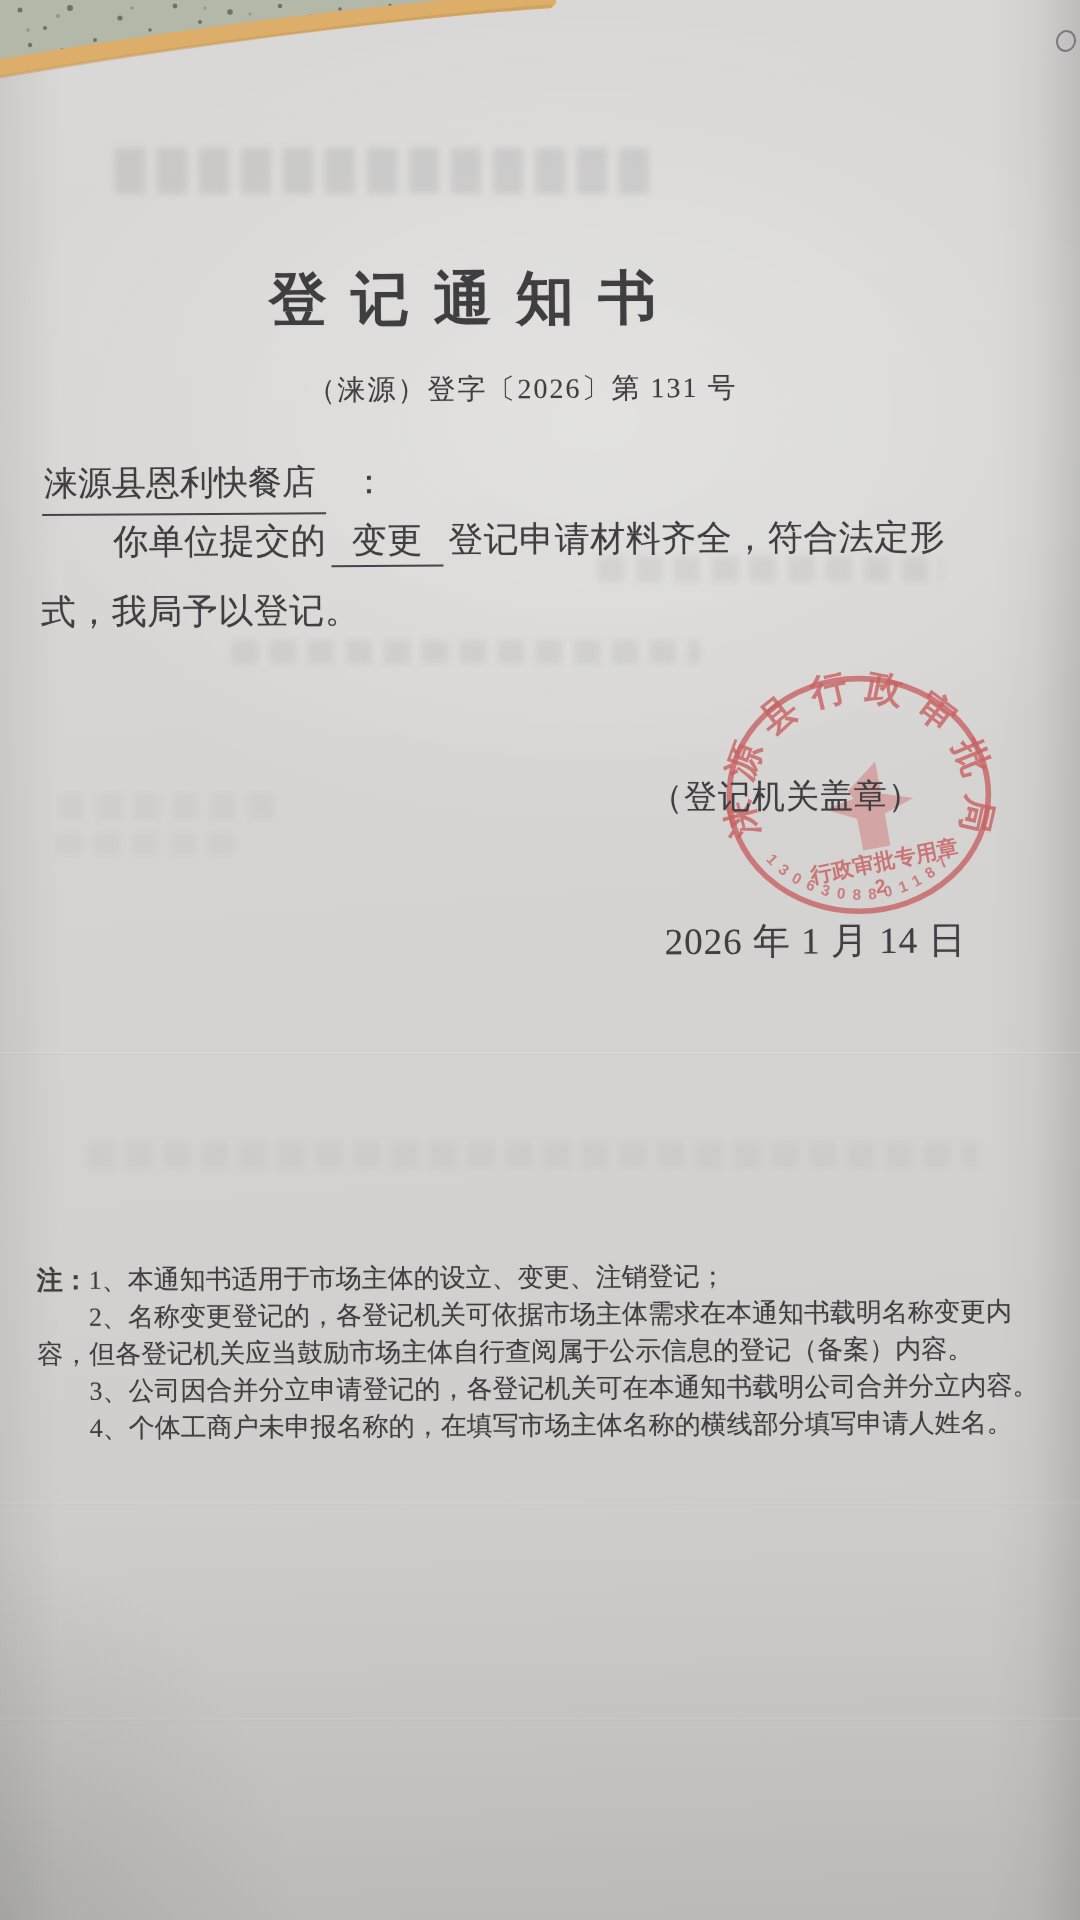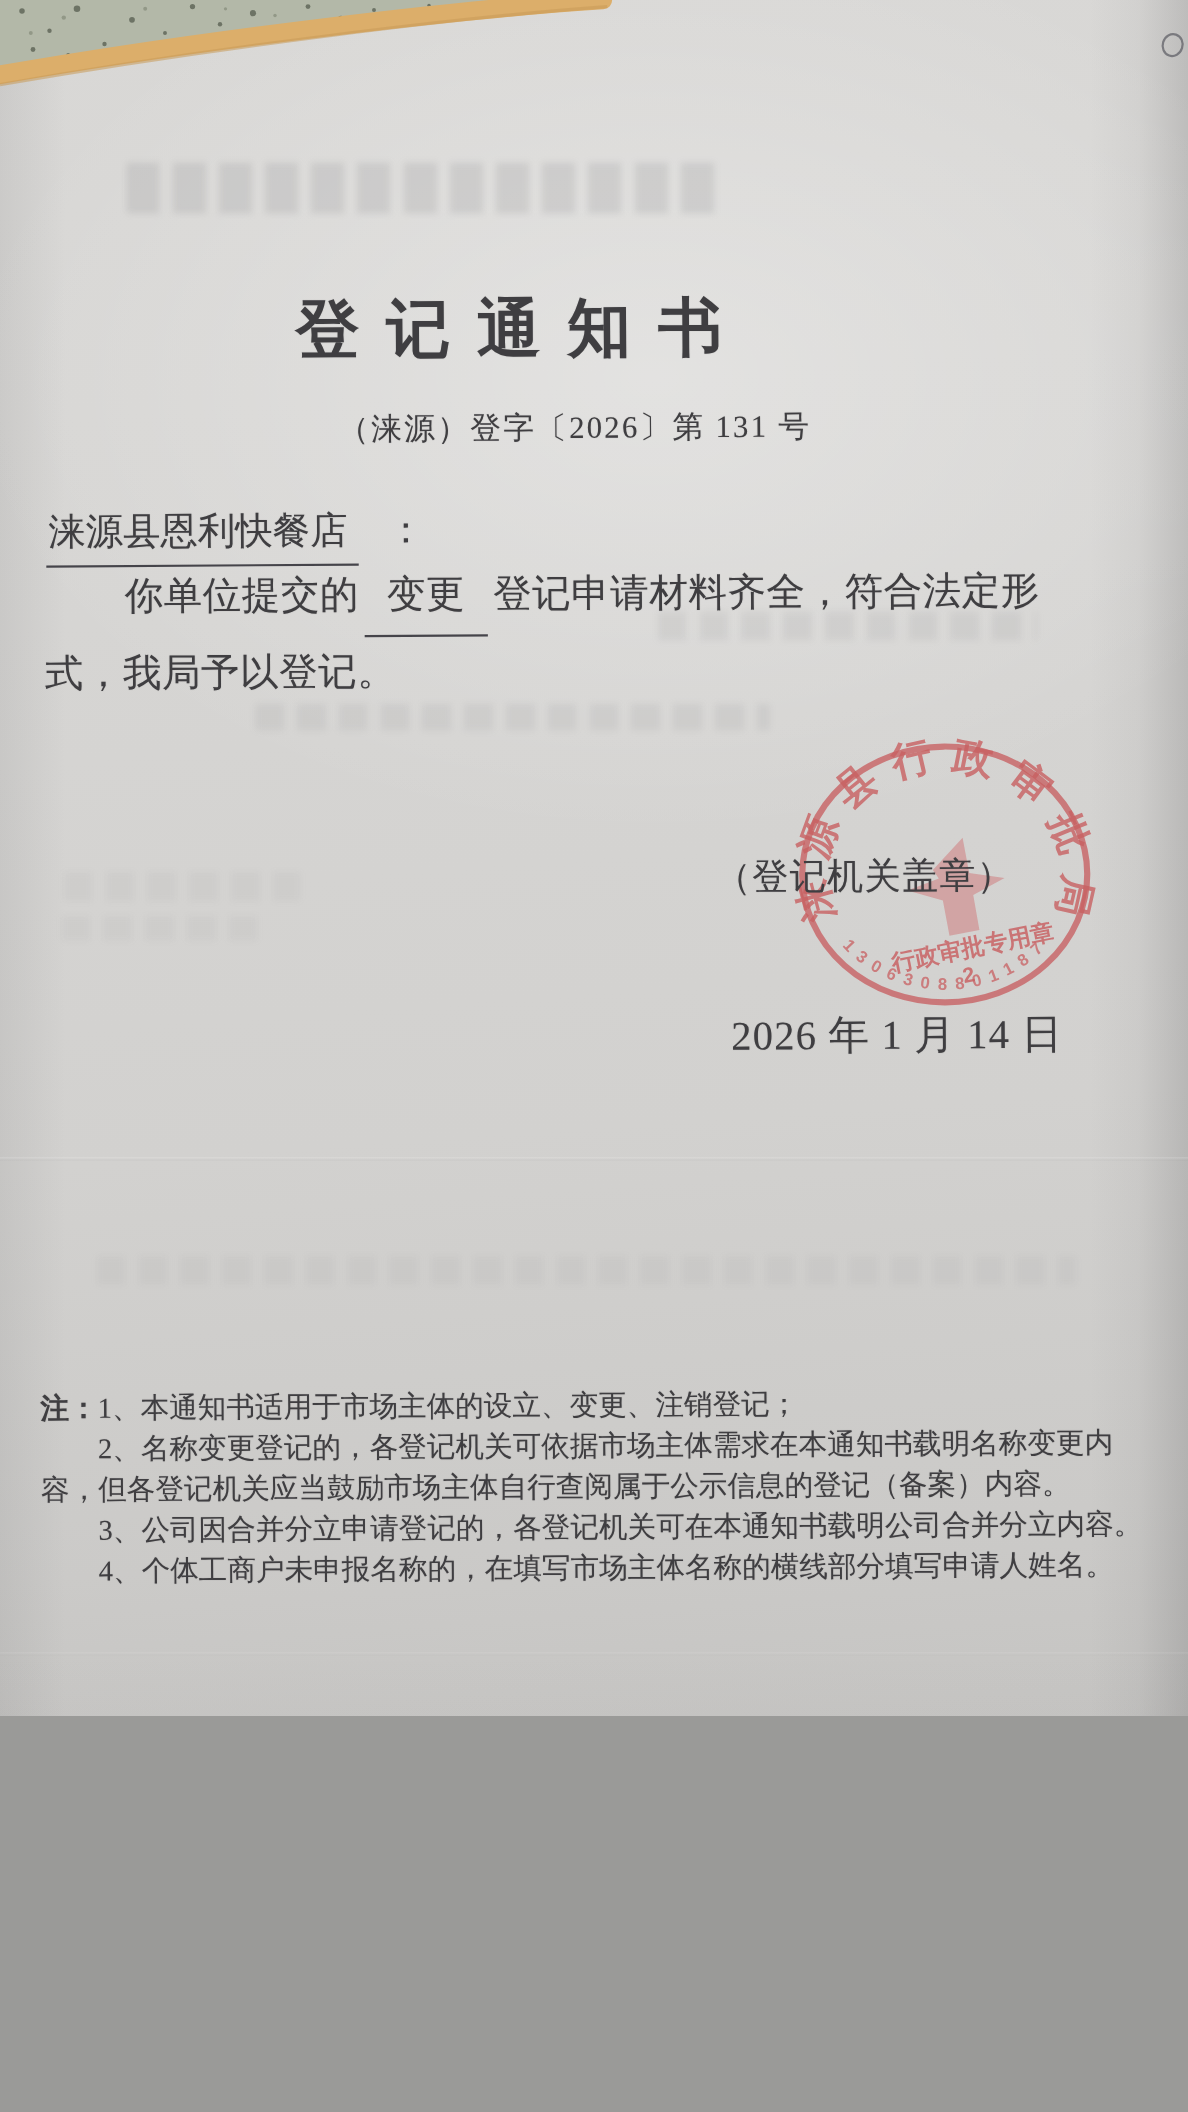--- a/index.html
+++ b/index.html
@@ -1,17 +1,17 @@
 <!DOCTYPE html>
 <html><head>
 <meta charset="utf-8">
 <style>
   html,body{margin:0;padding:0;background:#9a9a98;}
   #page{
-    position:relative;width:1080px;height:1560px;overflow:hidden;
+    position:relative;width:1080px;height:1920px;overflow:hidden;
     background:
       radial-gradient(ellipse 900px 600px at 55% 22%, rgba(255,255,255,.30), rgba(255,255,255,0) 70%),
       linear-gradient(to left, rgba(80,80,82,.20) 0px, rgba(80,80,82,.05) 45px, rgba(80,80,82,0) 90px),
       linear-gradient(to right, rgba(90,90,92,.10) 0px, rgba(90,90,92,0) 60px),
       linear-gradient(176deg, #d9d8d6 0%, #d6d5d3 35%, #d2d1cf 65%, #cbcac8 88%, #c5c4c2 100%);
     font-family:"Liberation Serif","DejaVu Serif",serif;
     color:#3f3e41;
   }
   .abs{position:absolute;}
   .ink{color:#3f3e41;text-shadow:0 0 1px rgba(60,60,60,.30);}
@@ -30,21 +30,21 @@
   
   #doc{left:0;top:0;width:1080px;height:1920px;transform:rotate(-.35deg);transform-origin:540px 820px;}
   #title{left:272px;top:260px;font-size:58px;font-weight:bold;letter-spacing:.42em;white-space:nowrap;}
   #docnum{left:310px;top:370px;font-size:28px;letter-spacing:2px;white-space:nowrap;}
   #addressee{left:44px;top:458px;font-size:34px;white-space:nowrap;}
   #addressee .uline{display:inline-block;border-bottom:2.5px solid #45444a;padding:0 10px 7px 2px;}
   #addressee .colon{margin-left:26px;}
   .bodyline{font-size:35px;letter-spacing:.5px;white-space:nowrap;}
   #body1{left:115px;top:516px;}
   #body1 .blank{display:inline-block;width:112px;text-align:center;border-bottom:2.5px solid #45444a;
-    margin:0 5px;padding-bottom:16px;line-height:1.1;}
+    margin:0 5px;padding-bottom:4px;line-height:1.1;}
   #body2{left:42px;top:586px;}
   #seal-caption{left:650px;top:776px;font-size:33px;letter-spacing:1px;white-space:nowrap;}
   #stamp{left:706px;top:658px;width:306px;height:288px;opacity:.92;}
   #stamp text{font-family:"Liberation Sans","DejaVu Sans",sans-serif;}
   #date{left:664px;top:918px;font-size:37px;letter-spacing:1px;white-space:nowrap;}
   #notes{left:34px;top:1259px;width:1020px;font-size:26px;line-height:37px;}
   #notes p{margin:0;}
   #notes p.indent{text-indent:2em;}
   #notes .note-label{font-weight:bold;}
 </style>

